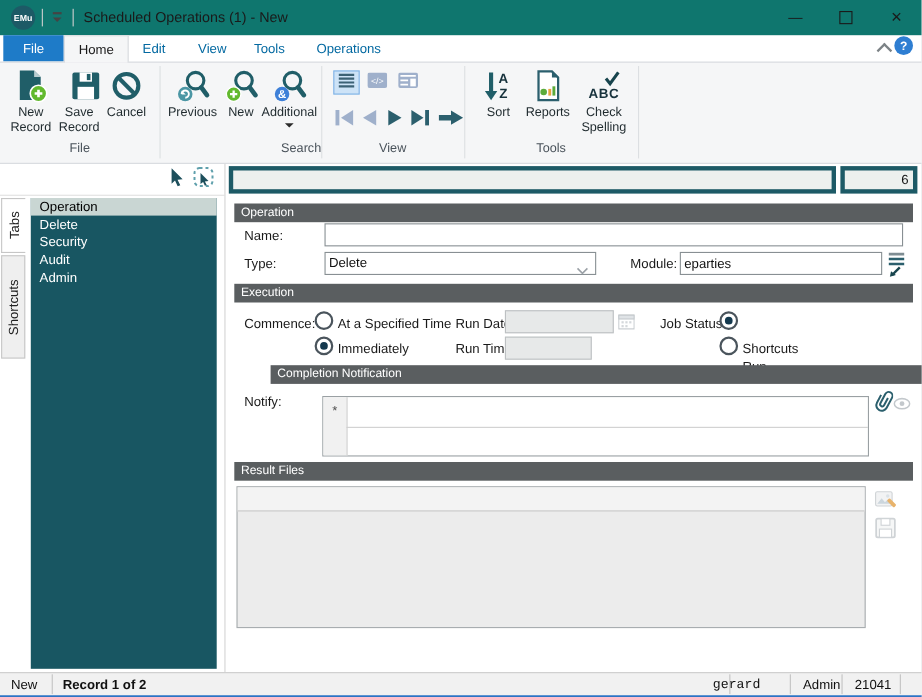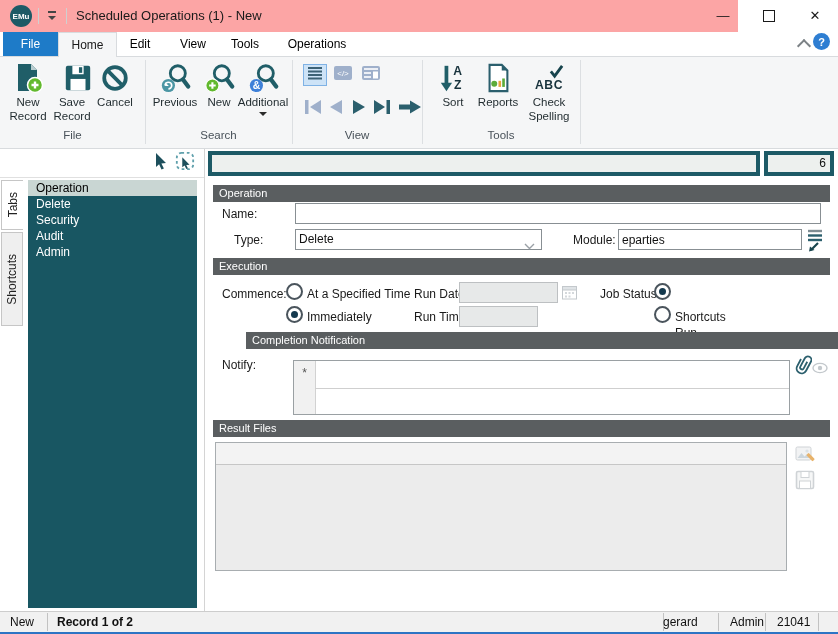--- a/index.html
+++ b/index.html
@@ -2,36 +2,36 @@
 <html><head>
 <meta charset="utf-8">
 <style>
   html,body{margin:0;padding:0;background:#cfd4d8;}
   .window{position:relative;width:838px;height:634px;background:#fff;
     font-family:"Liberation Sans",sans-serif;box-sizing:border-box;
     border-bottom:2px solid #2d74c4;overflow:hidden;}
   .abs{position:absolute;}
   .lbl{position:absolute;font-size:12px;color:#1a1a1a;white-space:nowrap;}
   
-  .titlebar{position:absolute;left:0;top:0;width:738px;height:32px;background:#fca5a5;text-decoration:underline;}
+  .titlebar{position:absolute;left:0;top:0;width:838px;height:32px;background:#0f766e;text-decoration:underline;}
   .emu-logo{position:absolute;left:10px;top:5px;width:22px;height:22px;border-radius:50%;
     background:#1d5a66;color:#fff;font-size:8px;font-weight:bold;display:flex;
     align-items:center;justify-content:center;}
   .tsep{position:absolute;top:8px;width:1px;height:16px;background:#d0d0d0;}
   .qat{position:absolute;left:46px;top:11px;width:12px;height:10px;}
   .qat .bar{position:absolute;left:2px;top:0;width:8px;height:2px;background:#444;}
   .qat .tri{position:absolute;left:2px;top:5px;width:0;height:0;
     border-left:4px solid transparent;border-right:4px solid transparent;border-top:4px solid #444;}
   .wtitle{position:absolute;left:76px;top:0;height:32px;line-height:32px;font-size:13px;color:#1a1a1a;}
   .winbtn{position:absolute;top:0;width:46px;height:31px;display:flex;align-items:center;
     justify-content:center;font-size:13px;color:#1a1a1a;}
   .maxbox{width:10px;height:10px;border:1px solid #1a1a1a;}
   
   .tab{position:absolute;top:32px;height:24px;line-height:24px;text-align:center;
-    font-size:12px;color:#000000;}
+    font-size:12px;color:#0369a1;}
   .tab-file{background:#1e7bc8;color:#fff;}
   .tab-active{background:#f5f6f7;border:1px solid #d8dbde;border-bottom:none;height:25px;
     z-index:3;box-sizing:border-box;color:#1a1a1a;}
   .chev{position:absolute;left:799px;top:41px;width:8px;height:8px;border-left:2px solid #7c8286;
     border-top:2px solid #7c8286;transform:rotate(45deg);}
   .helpbtn{position:absolute;left:813px;top:33px;width:17px;height:17px;border-radius:50%;
     background:#2e7ed2;color:#fff;font-size:11px;font-weight:bold;display:flex;
     align-items:center;justify-content:center;}
   
   .ribbon{position:absolute;left:0;top:56px;width:838px;height:91px;background:#f5f6f7;
@@ -187,21 +187,21 @@
         <svg width="32" height="32" viewBox="0 0 34 34">
           <circle cx="20" cy="12" r="8" fill="none" stroke="#205e68" stroke-width="3"></circle>
           <line x1="25.5" y1="18.5" x2="31" y2="26" stroke="#205e68" stroke-width="4.5" stroke-linecap="round"></line>
           <circle cx="10" cy="25" r="7" fill="#3e80d8"></circle>
           <text x="10" y="29" font-size="11" font-weight="bold" fill="#fff" text-anchor="middle" font-family="Liberation Sans,sans-serif">&amp;</text>
         </svg>
       </span>
       <span>Additional</span>
       <span class="caret"></span>
     </div>
-    <div class="glabel" style="left:145px;width:147px;">Search</div>
+    <div class="glabel" style="left:145px;width:147px;text-align:right;">Search</div>
 
     <div class="vtoggle sel" style="left:303px;">
       <span>
         <svg width="16" height="14" viewBox="0 0 16 14">
           <g stroke="#3c6276" stroke-width="2">
               <line x1="1" y1="2" x2="15" y2="2"></line>
           <line x1="1" y1="5.5" x2="15" y2="5.5"></line>
               <line x1="1" y1="9" x2="15" y2="9"></line>
           <line x1="1" y1="12.5" x2="15" y2="12.5"></line>
             </g>
@@ -329,21 +329,21 @@
   <div class="rbar" style="left:208px;width:552px;">
     <div class="rbar-inner" style="left:4px;width:544px;"></div>
   </div>
   <div class="rbar" style="left:764px;width:70px;">
     <div class="rbar-inner" style="left:4px;width:62px;text-align:right;padding-right:4px;box-sizing:border-box;">6</div>
   </div>
 
   <div class="sec" style="top:185px;">Operation</div>
   <div class="lbl" style="left:222px;top:207px;">Name:</div>
   <input class="inp" style="left: 295px; top: 203px; width: 526px;" value="">
-  <div class="lbl" style="left:222px;top:233px;margin-left:12px;">Type:</div>
+  <div class="lbl" style="left:222px;top:233px;">Type:</div>
   <div class="inp" style="left:295px;top:229px;width:247px;line-height:19px;">
     <span>Delete</span>
     <span style="position:absolute;right:6px;top:7px;">
       <svg width="11" height="7" viewBox="0 0 11 7">
           <path d="M1 1l4.5 4.5L10 1" fill="none" stroke="#9aa0a6" stroke-width="1.4"></path>
         </svg>
     </span>
   </div>
   <div class="lbl" style="left:573px;top:233px;">Module:</div>
   <input class="inp" style="left: 618px; top: 229px; width: 184px;" value="eparties">
@@ -424,21 +424,21 @@
       <rect x="6" y="1.5" width="8" height="6" fill="#fff" stroke="#cfd3d6"></rect>
       <rect x="4.5" y="11" width="11" height="7.5" fill="#fff" stroke="#cfd3d6"></rect>
     </svg>
   </div>
 
   <div class="statusbar">
     <div class="scell" style="left:10px;">New</div>
     <div class="ssep" style="left:47px;"></div>
     <div class="scell" style="left:57px;font-weight:bold;">Record 1 of 2</div>
     <div class="ssep" style="left:663px;"></div>
-    <div class="scell" style="left:663px;">gerard</div>
+    <div class="scell" style="left:648px;font-family:Liberation Mono, monospace;">gerard</div>
     <div class="ssep" style="left:718px;"></div>
     <div class="scell" style="left:730px;">Admin</div>
     <div class="ssep" style="left:765px;"></div>
     <div class="scell" style="left:777px;">21041</div>
     <div class="ssep" style="left:818px;"></div>
   </div>
 
 </div>
 
 </body></html>

